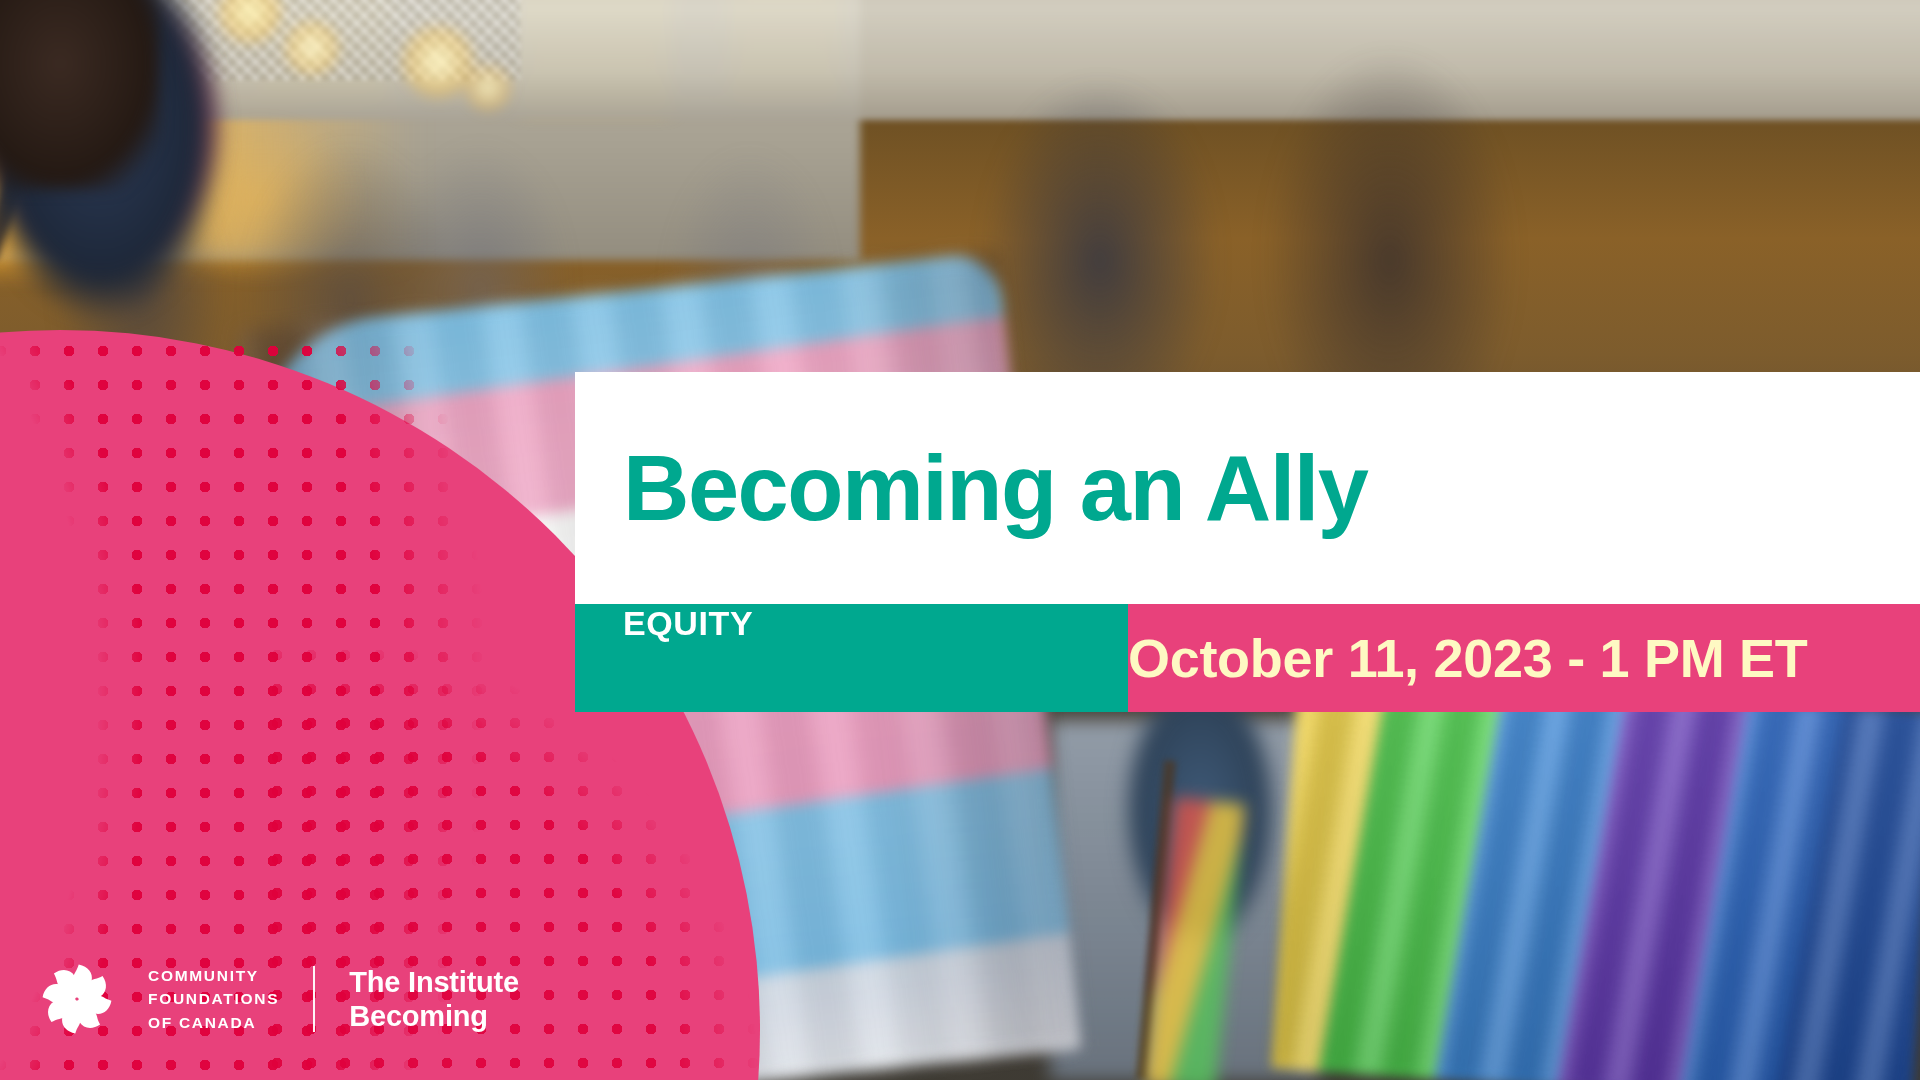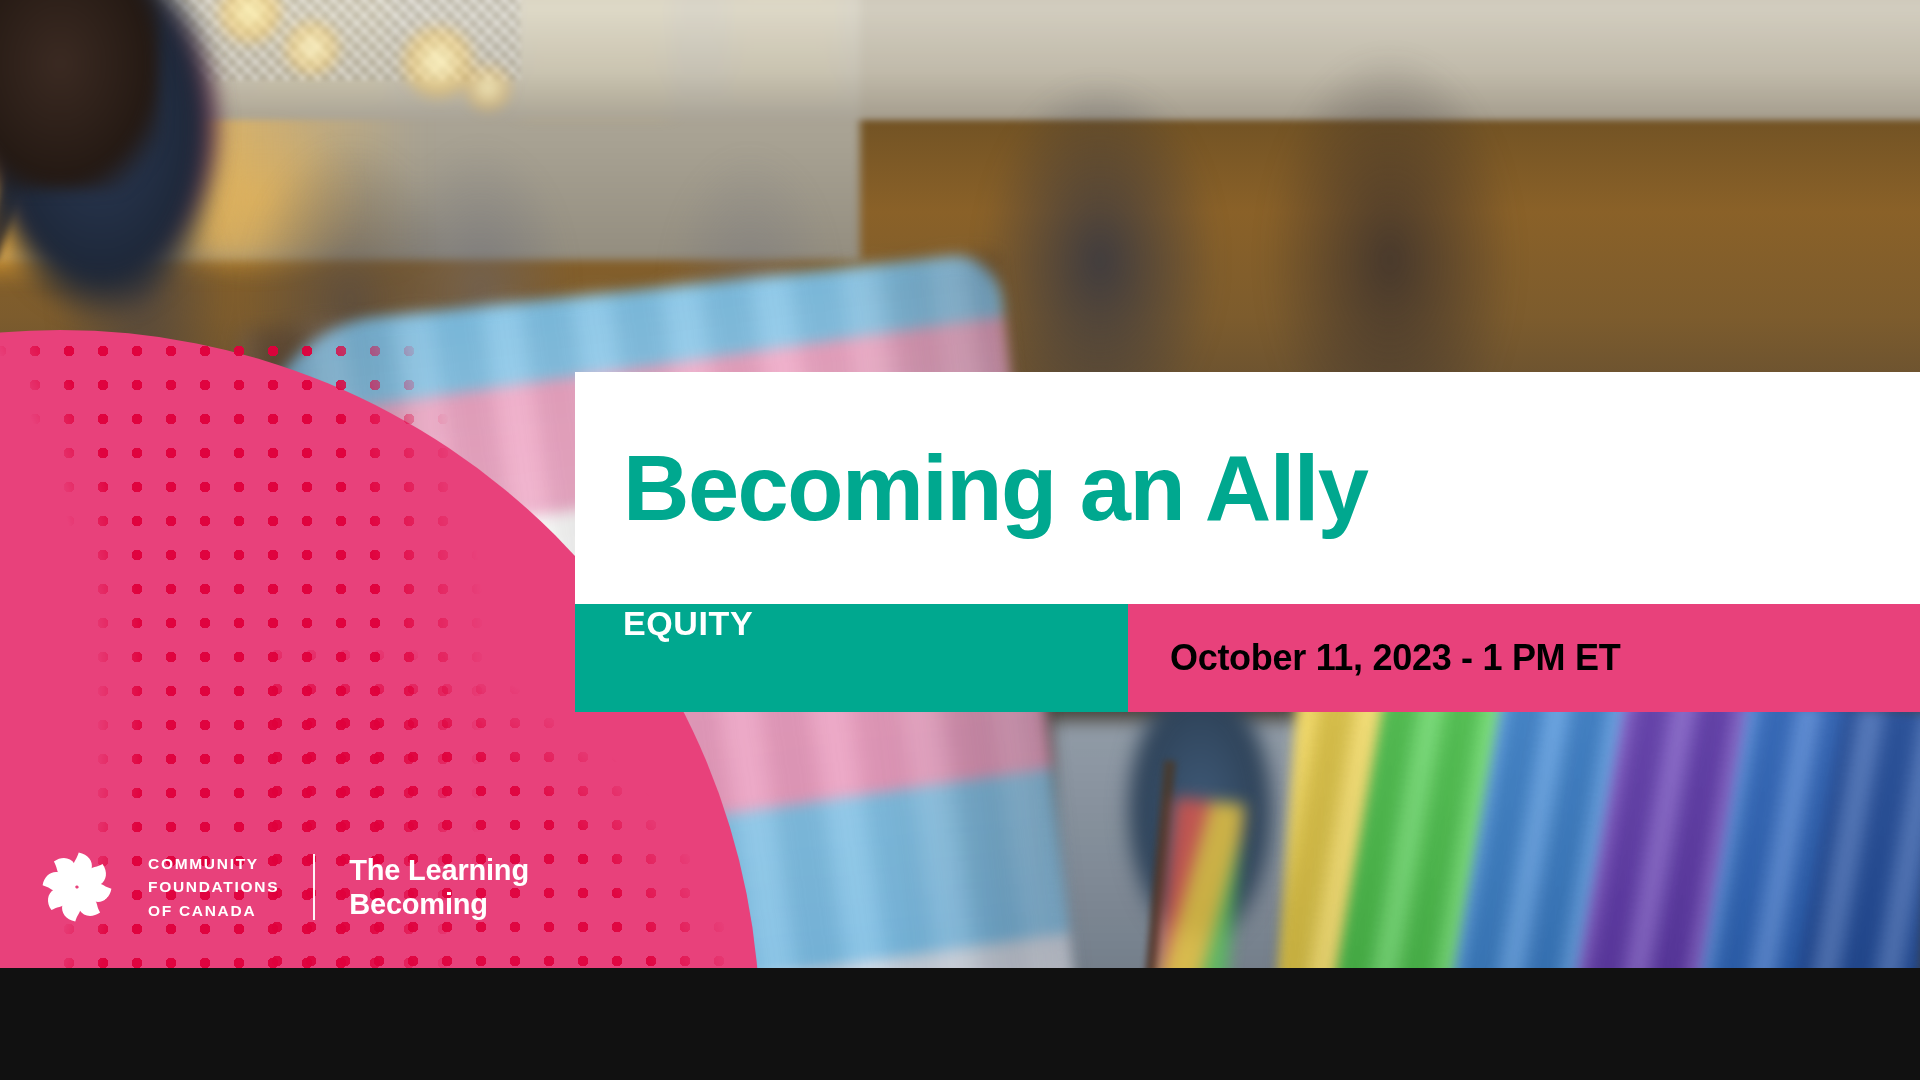--- a/index.html
+++ b/index.html
@@ -1,21 +1,21 @@
 <!DOCTYPE html>
 <html style="--brand-teal: #00A88F; --brand-pink: #E8417B;"><head>
 <meta charset="utf-8">
 <style>
   html,body{margin:0;padding:0;}
   body{
     width:1920px;height:1080px;overflow:hidden;
     font-family:"Liberation Sans", sans-serif;
     background:#111;
   }
-  .stage{position:relative;width:1920px;height:968px;overflow:hidden;}
+  .stage{position:relative;width:1920px;height:1080px;overflow:hidden;}
 
   
   .photo{position:absolute;inset:0;overflow:hidden;background:#6b5a48;}
   .photo .layer{position:absolute;inset:-40px;}
 
   
   .sky{
     background:
       linear-gradient(180deg,#3b2f1c 0%,#6a4e23 12%,#8a6128 24%,#7d5c2d 34%,#5c4a33 46%,#4a4237 56%,#3d3a33 100%);
   }
@@ -288,22 +288,22 @@
   }
   .bar-category .label{
     padding-left:48px;color:#fff;
     font-size:34px;font-weight:700;letter-spacing:.6px;
   }
   .bar-date{
     flex:1;background:var(--brand-pink,#E8417B);
     display:flex;align-items:center;
   }
   .bar-date .label{
-    padding-left:42px;color:#000000;
-    font-size:36px;font-weight:700;letter-spacing:-.3px;white-space:nowrap;
+    color:#fef9c3;
+    font-size:54px;font-weight:700;letter-spacing:-.3px;white-space:nowrap;
   }
 
   
   .logo{
     position:absolute;left:34px;bottom:38px;
     display:flex;align-items:center;gap:28px;
   }
   .logo-mark{width:86px;height:86px;flex:none;display:block;}
   .logo-wordmark{
     color:#fff;font-size:15.5px;font-weight:700;line-height:1.5;
@@ -441,18 +441,18 @@
 
     <div class="logo-wordmark">
       <div>COMMUNITY</div>
       <div>FOUNDATIONS</div>
       <div>OF CANADA</div>
     </div>
 
     <div class="logo-divider"></div>
 
     <div class="logo-sub">
-      <div>The Learning</div>
+      <div>The Institute</div>
       <div>Becoming</div>
     </div>
   </div>
 
 </div>
 
 </body></html>

